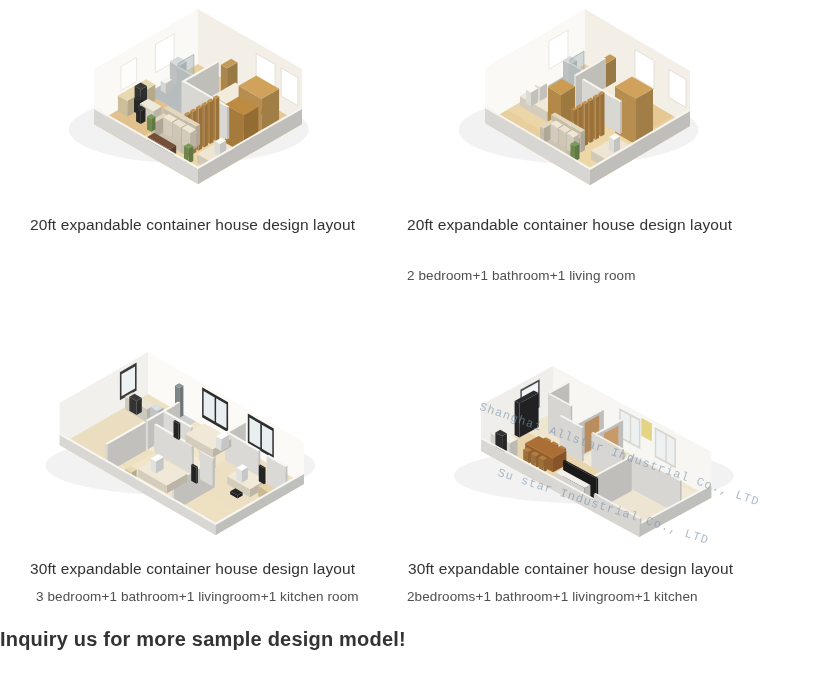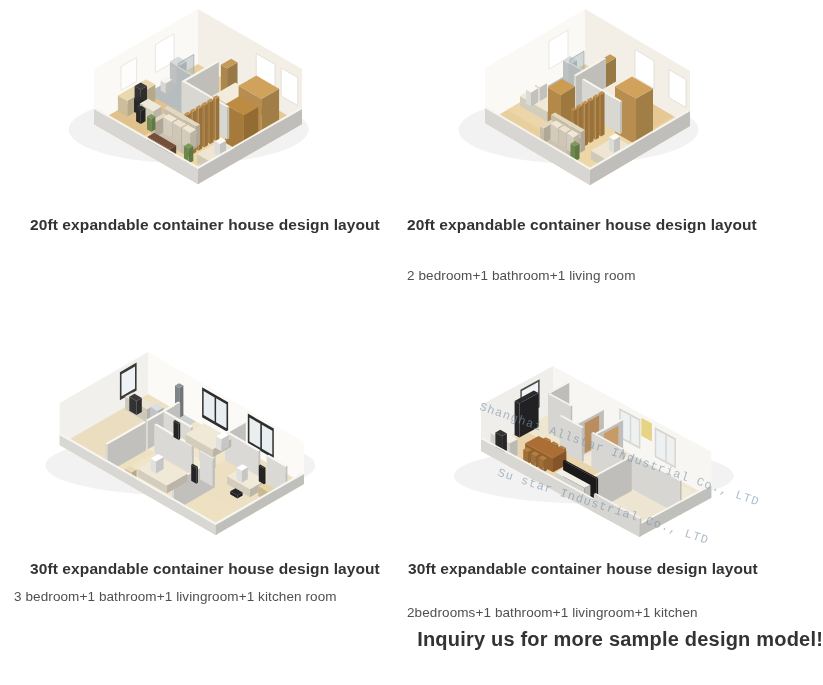--- a/index.html
+++ b/index.html
@@ -1,20 +1,20 @@
 <!DOCTYPE html>
 <html><head>
 <meta charset="utf-8">
 <style>
   html,body{margin:0;padding:0;background:#ffffff;}
   #page{position:relative;width:823px;height:685px;background:#ffffff;overflow:hidden;
         font-family:"Liberation Sans",sans-serif;}
-  .card-title{position:absolute;font-size:15.5px;font-weight:700;color:#333333;letter-spacing:0.1px;white-space:nowrap;}
+  .card-title{position:absolute;font-size:15.5px;font-weight:400;color:#333333;letter-spacing:0.1px;white-space:nowrap;}
   .card-desc{position:absolute;font-size:13.5px;font-weight:400;color:#4f4f4f;letter-spacing:0.1px;white-space:nowrap;}
-  .cta{position:absolute;left:0;top:628px;width:100%;text-align:right;font-size:20px;font-weight:700;color:#333333;letter-spacing:0.2px;}
+  .cta{position:absolute;left:0;top:628px;width:100%;text-align:left;font-size:20px;font-weight:700;color:#333333;letter-spacing:0.2px;}
   .plan{position:absolute;}
   .wm{position:absolute;font-family:"Liberation Mono",monospace;font-size:12px;letter-spacing:1px;
       color:rgba(125,148,170,0.62);transform-origin:left top;white-space:nowrap;pointer-events:none;}
 </style>
 </head>
 <body>
 
 <div id="page">
 
   <svg id="plan1" class="plan" style="left:48px;top:0px" width="300" height="215" viewBox="0 0 300 215">
@@ -361,21 +361,21 @@
       <polygon points="101.4,130.4 95.1,126.8 95.1,134.8 101.4,138.4" fill="rgb(204,190,154)"></polygon>
       <polygon points="100.3,123.8 106.6,127.4 101.4,130.4 95.1,126.8" fill="#e8d9b0"></polygon>
       <polygon points="274.0,132.0 185.6,183.0 185.6,193.0 274.0,142.0" fill="rgb(191,191,187)"></polygon>
       <polygon points="185.6,183.0 183.5,181.8 183.5,191.8 185.6,193.0" fill="rgb(216,215,212)"></polygon>
       <polygon points="271.9,130.8 274.0,132.0 185.6,183.0 183.5,181.8" fill="#f6f5f1"></polygon>
       <polygon points="187.7,181.8 185.6,183.0 185.6,193.0 187.7,191.8" fill="rgb(191,191,187)"></polygon>
       <polygon points="185.6,183.0 29.6,93.0 29.6,103.0 185.6,193.0" fill="rgb(216,215,212)"></polygon>
       <polygon points="31.7,91.8 187.7,181.8 185.6,183.0 29.6,93.0" fill="#f6f5f1"></polygon>
     </svg>
   <div class="card-title" style="left:30px;top:560px">30ft expandable container house design layout</div>
-  <div class="card-desc" style="left:14px;top:589px">3 bedroom+1 bathroom+1 livingroom+1 kitchen room</div>
+  <div class="card-desc" style="left:36px;top:589px">3 bedroom+1 bathroom+1 livingroom+1 kitchen room</div>
 
   <div style="position:absolute;left:448px;top:338px;width:310px;height:225px">
     <svg id="plan4" class="plan" style="left:0;top:0" width="310" height="225" viewBox="0 0 310 225">
         <ellipse cx="145.8" cy="137.7" rx="140" ry="28" fill="rgba(0,0,0,0.05)"></ellipse>
         <polygon points="105.0,74.0 263.4,159.8 263.4,113.8 105.0,28.0" fill="#f7f6f2"></polygon>
         <polygon points="105.0,74.0 33.0,113.0 33.0,67.0 105.0,28.0" fill="#efeeea"></polygon>
         <polygon points="91.6,69.3 72.4,79.7 72.4,51.7 91.6,41.3" fill="#4a4a4a"></polygon>
         <polygon points="90.1,68.1 73.8,76.9 73.8,52.9 90.1,44.1" fill="#f0f4f5"></polygon>
         <polygon points="171.2,99.9 192.4,111.3 192.4,81.3 171.2,69.9" fill="#d9d6cf"></polygon>
         <polygon points="172.7,98.7 181.8,103.6 181.8,77.6 172.7,72.7" fill="#edf1f2"></polygon>
@@ -457,16 +457,16 @@
         <polygon points="191.4,186.8 33.0,101.0 33.0,113.0 191.4,198.8" fill="rgb(216,215,212)"></polygon>
         <polygon points="34.9,100.0 193.3,185.8 191.4,186.8 33.0,101.0" fill="#f6f5f1"></polygon>
         <polygon points="193.3,179.8 191.4,180.8 191.4,198.8 193.3,197.8" fill="rgb(190,189,186)"></polygon>
         <polygon points="191.4,180.8 145.8,156.1 145.8,174.1 191.4,198.8" fill="rgb(214,213,210)"></polygon>
         <polygon points="147.7,155.1 193.3,179.8 191.4,180.8 145.8,156.1" fill="#f4f3ef"></polygon>
       </svg>
     <div class="wm" style="left:34px;top:62px;transform:rotate(19deg)">Shanghai Allstar Industrial Co., LTD</div>
     <div class="wm" style="left:52px;top:128px;transform:rotate(18deg)">Su star Industrial Co., LTD</div>
   </div>
   <div class="card-title" style="left:408px;top:560px">30ft expandable container house design layout</div>
-  <div class="card-desc" style="left:407px;top:605px">2bedrooms+1 bathroom+1 livingroom+1 kitchen</div>
+  <div class="card-desc" style="left:407px;top:589px">2bedrooms+1 bathroom+1 livingroom+1 kitchen</div>
 
   <div class="cta">Inquiry us for more sample design model!</div>
 </div>
 
 </body></html>

